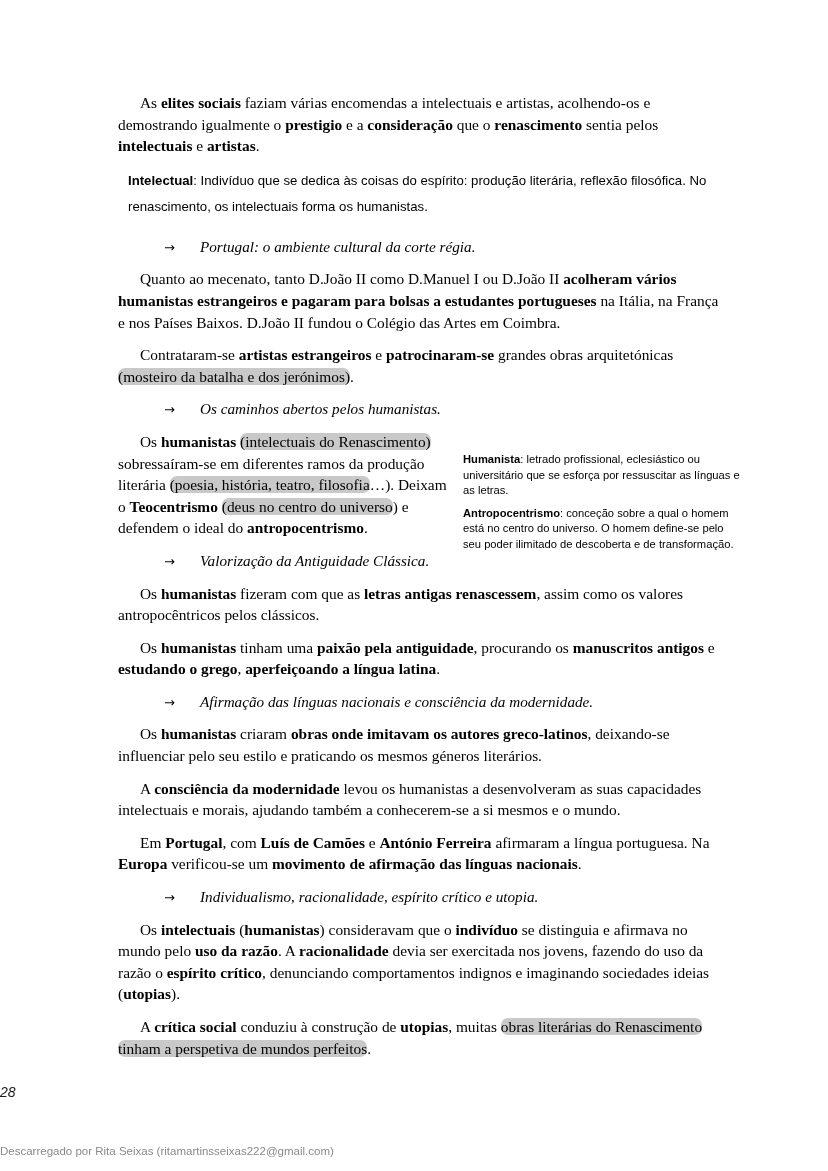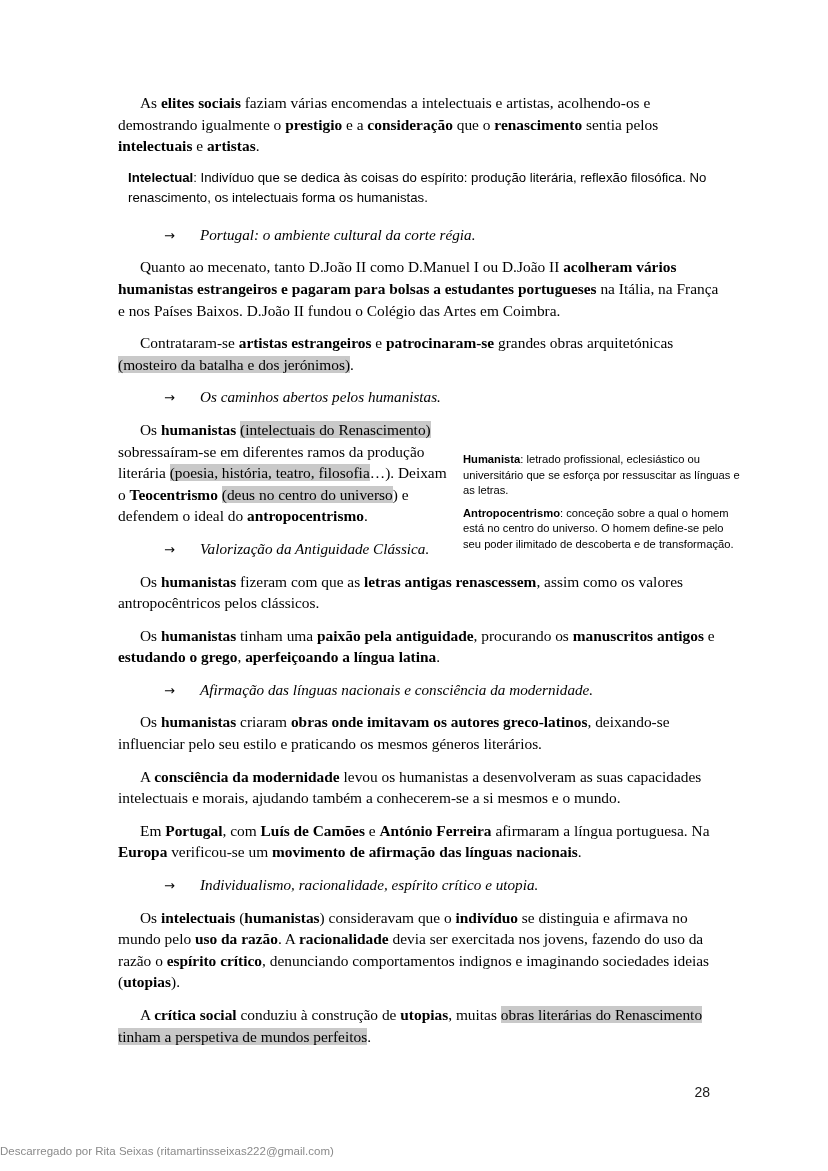--- a/index.html
+++ b/index.html
@@ -39,20 +39,21 @@
     text-indent: 22px;
     text-align: left;
   }
 
   b, .b { font-weight: bold; }
 
   
   .hl {
     background: #c9c9c9;
     box-decoration-break: clone;
+    border-radius: 7px;
     -webkit-box-decoration-break: clone;
   }
 
   
   p.arrowline {
     font-size: 15.2px;
     line-height: 21.6px;
     margin: 0 0 11px 0;
     padding-left: 46px;
     font-style: italic;
@@ -66,21 +67,21 @@
     font-family: "DejaVu Sans", sans-serif;
     font-size: 13px;
     top: 1px;
   }
   p.arrowline .atext { margin-left: 36px; display: inline-block; }
 
   
   p.note {
     font-family: "Liberation Sans", "DejaVu Sans", sans-serif;
     font-size: 13.2px;
-    line-height: 20px;
+    line-height: 26px;
     margin: 6px 0 16px 0;
     padding-left: 10px;
     text-indent: 0;
     width: 580px;
   }
 
   
   .sidenotes {
     position: absolute;
     left: 455px;
@@ -97,24 +98,24 @@
   p.narrow {
     width: 330px;
   }
 
   
   .pagenum {
     position: absolute;
     left: 0;
     top: 1084px;
     width: 710px;
-    text-align: right;
     font-family: "Liberation Sans", "DejaVu Sans", sans-serif;
     font-size: 14px;
     color: #1a1a1a;
+    font-style: italic;
   }
 
   
   .footer {
     position: absolute;
     left: 0;
     top: 1145px;
     width: 828px;
     font-family: "Liberation Sans", "DejaVu Sans", sans-serif;
     font-size: 11.5px;

